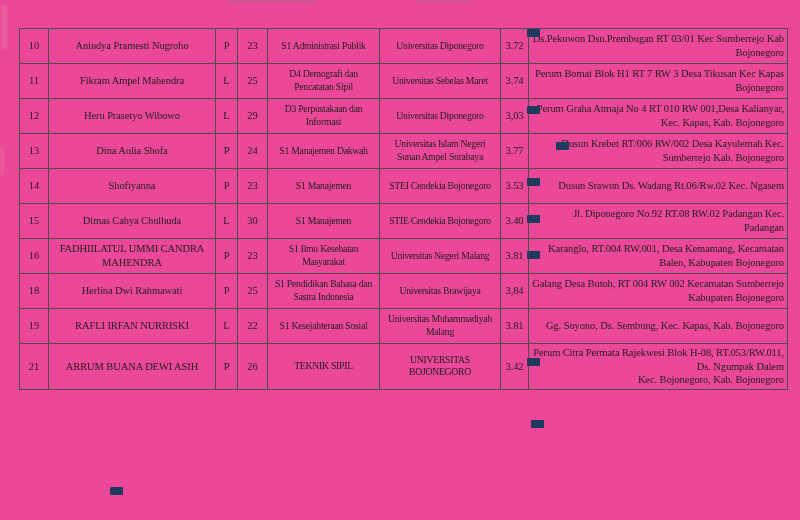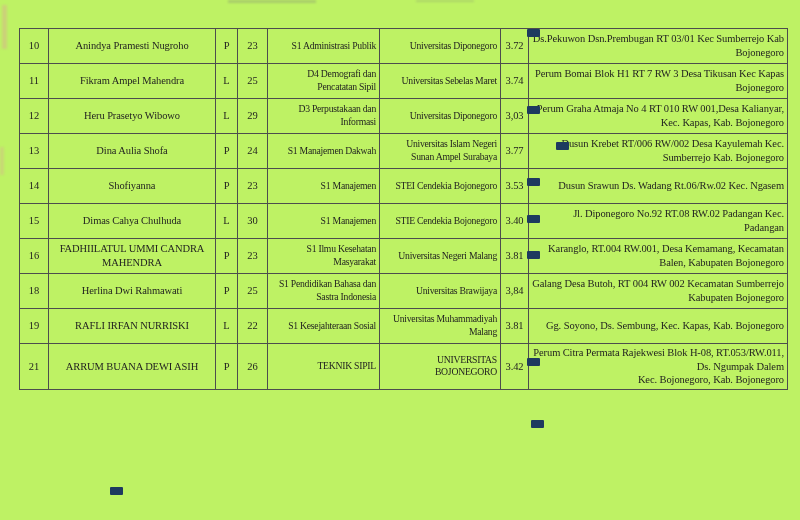--- a/index.html
+++ b/index.html
@@ -5,34 +5,34 @@
   html,body{margin:0;padding:0;}
   body{width:800px;height:520px;overflow:hidden;background:#ffffff;}
   .sheet{position:relative;width:800px;height:520px;background:#fdfdfd;
          font-family:"Liberation Serif","DejaVu Serif",serif;color:#1f1f1f;}
   table.doc{position:absolute;left:19px;top:28px;width:768px;
             border-collapse:collapse;table-layout:fixed;}
   td{border:1px solid #4d4d4d;text-align:center;vertical-align:middle;
      padding:2px 3px;font-size:10.5px;line-height:1.3;letter-spacing:-0.1px;
      color:#1f1f1f;overflow:hidden;}
   tr{height:35px;}
-  .c-edu,.c-univ{font-size:9.7px;letter-spacing:-0.25px;text-align:right;}
+  .c-edu,.c-univ{font-size:9.7px;letter-spacing:-0.25px;}
   .c-address{white-space:pre-line;text-align:right;}
   .marker-layer{position:absolute;left:0;top:0;width:800px;height:520px;pointer-events:none;}
   .marker{position:absolute;border-radius:1px;}
   .smudge{position:absolute;pointer-events:none;filter:blur(1px);}
   .smudge.pink-a{left:2px;top:5px;width:5px;height:44px;background:rgba(228,150,160,0.35);}
   .smudge.pink-b{left:0;top:147px;width:4px;height:28px;background:rgba(228,150,160,0.28);}
   .smudge.gray-a{left:228px;top:0;width:88px;height:3px;background:rgba(120,120,120,0.30);}
   .smudge.gray-b{left:416px;top:0;width:58px;height:2px;background:rgba(120,120,120,0.25);}
 </style>
 </head>
 <body>
 
-<div class="sheet" style="background: #bef264;">
+<div class="sheet" style="background: #ec4899;">
 
   <div class="smudge pink-a"></div>
   <div class="smudge pink-b"></div>
   <div class="smudge gray-a"></div>
   <div class="smudge gray-b"></div>
 
   <table class="doc">
     <colgroup>
       <col style="width:29px">
         <col style="width:167px">

